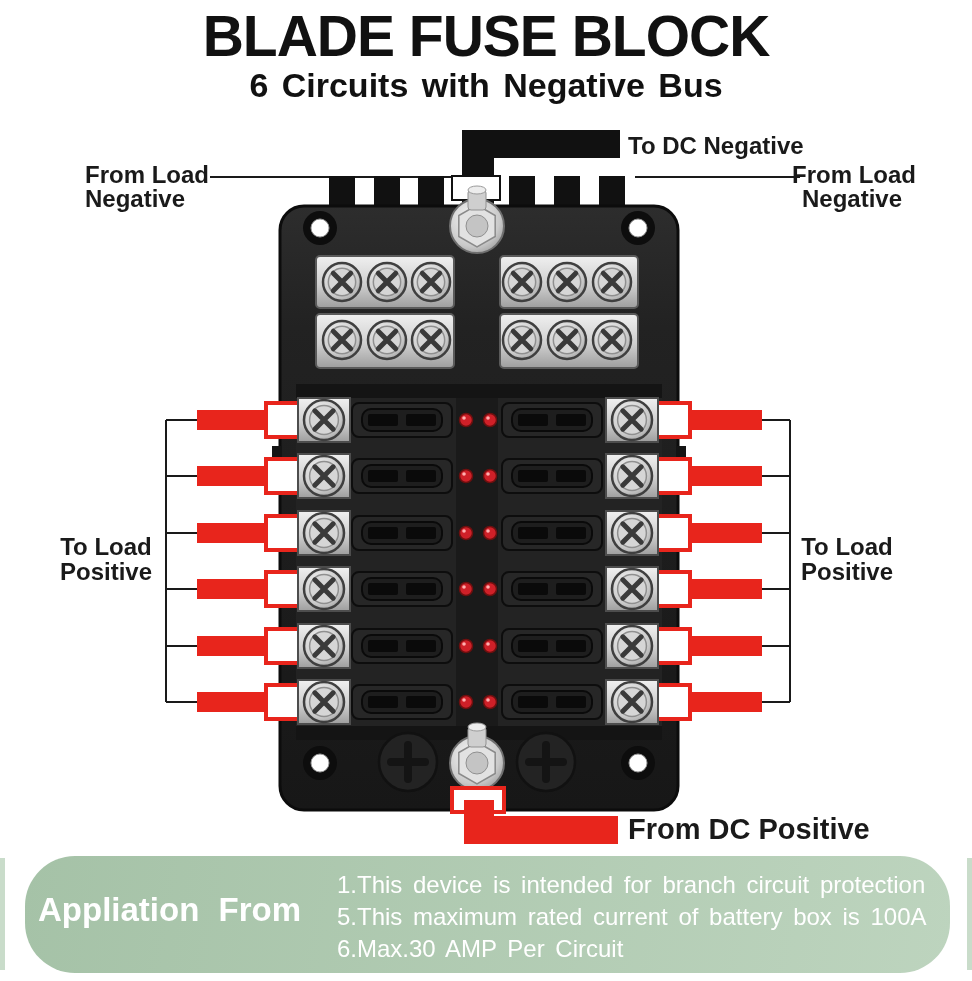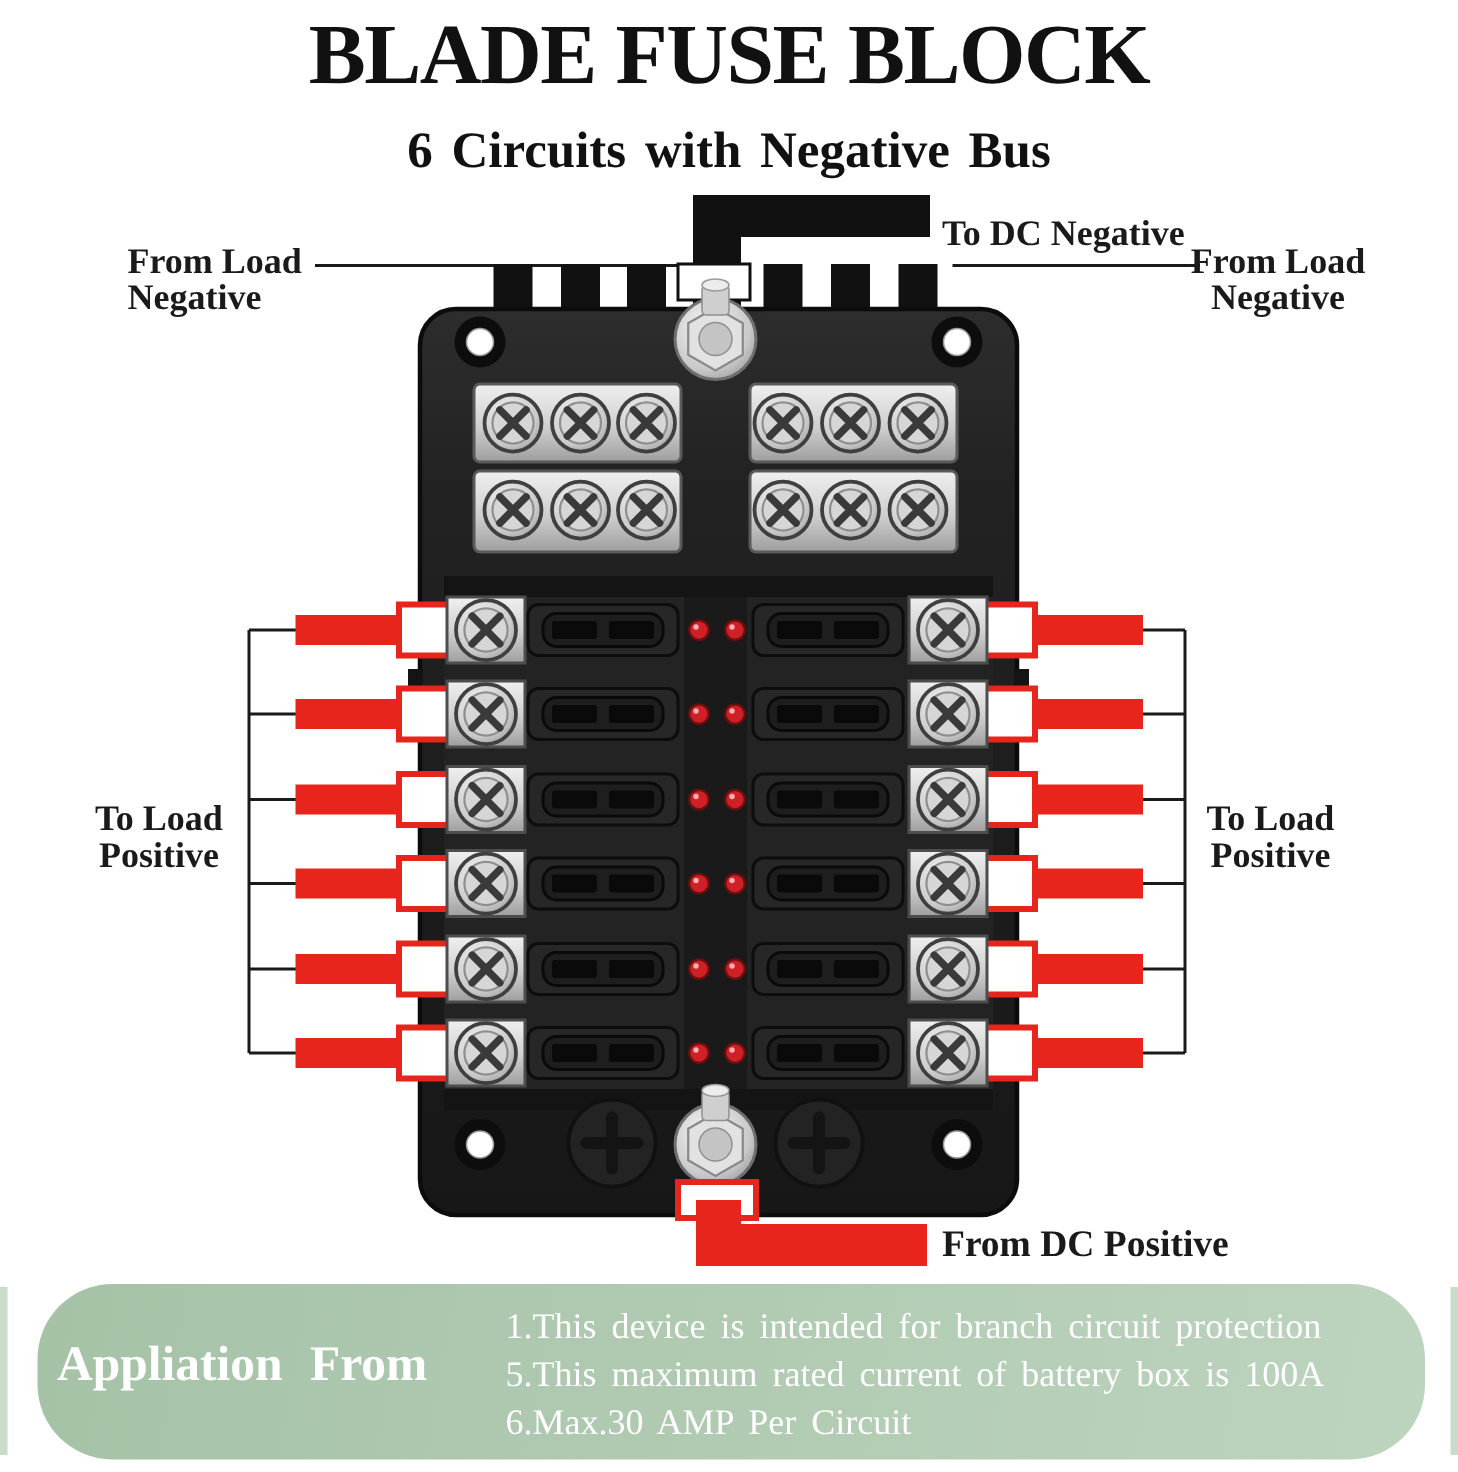--- a/index.html
+++ b/index.html
@@ -1,30 +1,30 @@
 <!DOCTYPE html>
 <html style="--wire-red: #e8251c; --led-red: #cf2028; --green-a: #a5c2a7; --green-b: #bdd4be; --text-dark: #1a1a1a; --note-text: #ffffff;"><head>
 <meta charset="utf-8">
 <style>
   html,body{margin:0;padding:0;background:#fff;}
   .stage{position:relative;width:972px;height:981px;background:#fff;overflow:hidden;
-         font-family:Liberation Serif, serif;color:var(--text-dark,#1a1a1a);}
+         font-family:Liberation Sans, sans-serif;color:var(--text-dark,#1a1a1a);}
   svg{position:absolute;left:0;top:0;}
   .abs{position:absolute;}
   .title{left:0;top:8px;width:972px;text-align:center;font-weight:700;font-size:57px;
          line-height:57px;letter-spacing:-1px;color:#111;}
   .subtitle{left:0;top:66px;width:972px;text-align:center;font-weight:700;font-size:34px;
-            line-height:38px;color:#111;word-spacing:4px;margin-top:16px;}
+            line-height:38px;color:#111;word-spacing:4px;}
   .lbl{font-weight:700;font-size:24px;line-height:24px;color:var(--text-dark,#1a1a1a);white-space:nowrap;}
-  #to-dc-negative{left:628px;top:144px;}
+  #to-dc-negative{left:628px;top:134px;}
   #from-load-left{left:85px;top:163px;text-align:left;}
   #from-load-right{left:792px;top:163px;width:120px;text-align:center;}
   #to-load-left{left:41px;top:534px;width:130px;text-align:center;line-height:25px;}
   #to-load-right{left:782px;top:534px;width:130px;text-align:center;line-height:25px;}
-  #from-dc-positive{left:628px;top:817px;font-size:25px;line-height:25px;}
+  #from-dc-positive{left:628px;top:817px;font-size:29px;line-height:25px;}
   .note-panel{left:25px;top:856px;width:925px;height:117px;border-radius:50px;
               background:linear-gradient(100deg,var(--green-a,#a5c2a7),var(--green-b,#bdd4be));}
   .edge-strip{top:858px;width:5px;height:112px;background:#c9dcca;}
   .edge-strip.left{left:0;} .edge-strip.right{left:967px;}
   .note-heading{left:38px;top:893px;font-size:33px;line-height:34px;font-weight:700;
                 color:var(--note-text,#fff);word-spacing:10px;white-space:nowrap;}
   .note-items{left:337px;top:869px;font-size:24px;line-height:32px;font-weight:400;
               color:var(--note-text,#fff);word-spacing:4px;white-space:nowrap;}
 </style>
 </head>

